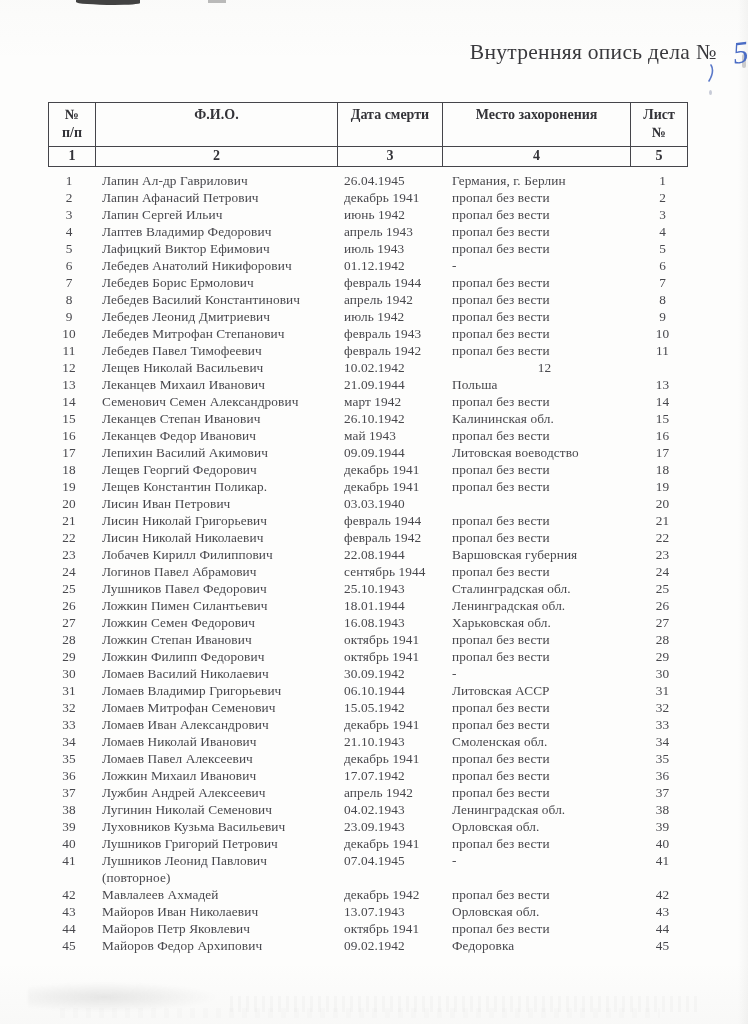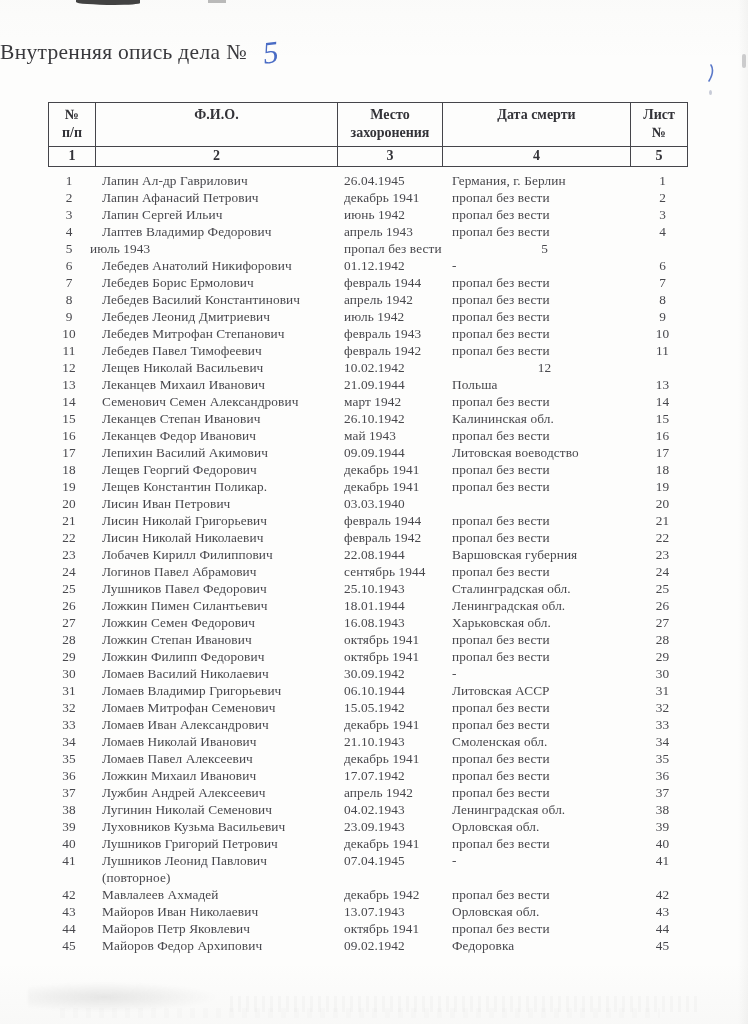--- a/index.html
+++ b/index.html
@@ -11,21 +11,21 @@
     background-image:
       linear-gradient(to left, rgba(60,60,60,0.045), rgba(0,0,0,0) 10px),
       linear-gradient(180deg, rgba(120,120,120,0.02) 0%, rgba(0,0,0,0) 6%, rgba(0,0,0,0) 94%, rgba(120,120,120,0.035) 100%);
     font-family:"Liberation Serif","DejaVu Serif",serif;
     color:#45454a;
     overflow:hidden;
   }
   
   .title-row{
     position:absolute;top:40px;left:0;width:100%;
-    display:flex;justify-content:flex-start;align-items:flex-start;
+    display:flex;justify-content:flex-end;align-items:flex-start;
   }
   .title-text{
     font-size:21.5px;font-weight:400;color:#39393d;
     letter-spacing:0.3px;
   }
   .case-number{
     font-size:31px;line-height:26px;
     color:#4a6cc5;
     font-style:italic;
     margin-left:16px;
@@ -135,22 +135,22 @@
     <span class="case-number">5</span>
   </div>
 
   <div class="htable">
     <div class="hrow hrow-labels">
       <div class="hcell">
         <span>№</span>
         <span class="l2">п/п</span>
       </div>
       <div class="hcell">Ф.И.О.</div>
+      <div class="hcell">Дата смерти</div>
       <div class="hcell">Место захоронения</div>
-      <div class="hcell">Дата смерти</div>
       <div class="hcell">
         <span>Лист</span>
         <span class="l2">№</span>
       </div>
     </div>
     <div class="hrow hrow-nums">
       <div class="hcell">1</div>
       <div class="hcell">2</div>
       <div class="hcell">3</div>
       <div class="hcell">4</div>
@@ -182,20 +182,21 @@
       </div>
       <div class="row">
         <div class="cell num">4</div>
         <div class="cell name">Лаптев Владимир Федорович</div>
         <div class="cell date">апрель 1943</div>
         <div class="cell place">пропал без вести</div>
         <div class="cell sheet">4</div>
       </div>
       <div class="row">
         <div class="cell num">5</div>
+        <div class="cell name">Лафицкий Виктор Ефимович</div>
         <div class="cell date">июль 1943</div>
         <div class="cell place">пропал без вести</div>
         <div class="cell sheet">5</div>
       </div>
       <div class="row">
         <div class="cell num">6</div>
         <div class="cell name">Лебедев Анатолий Никифорович</div>
         <div class="cell date">01.12.1942</div>
         <div class="cell place">-</div>
         <div class="cell sheet">6</div>

